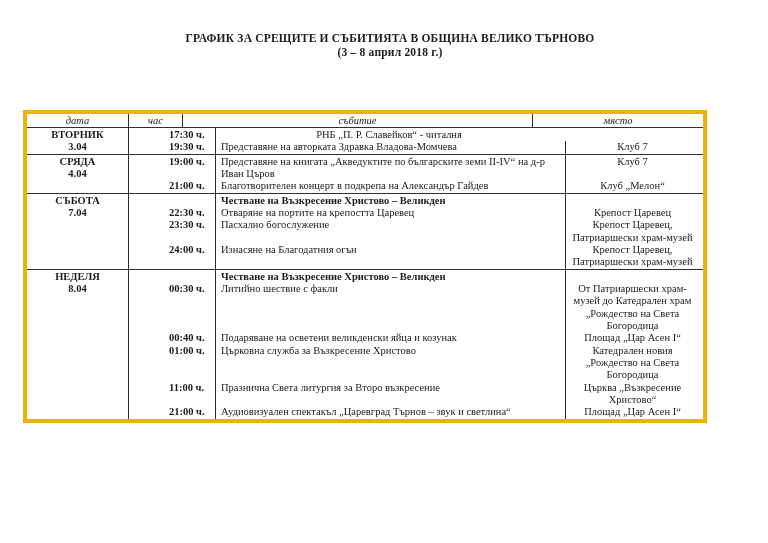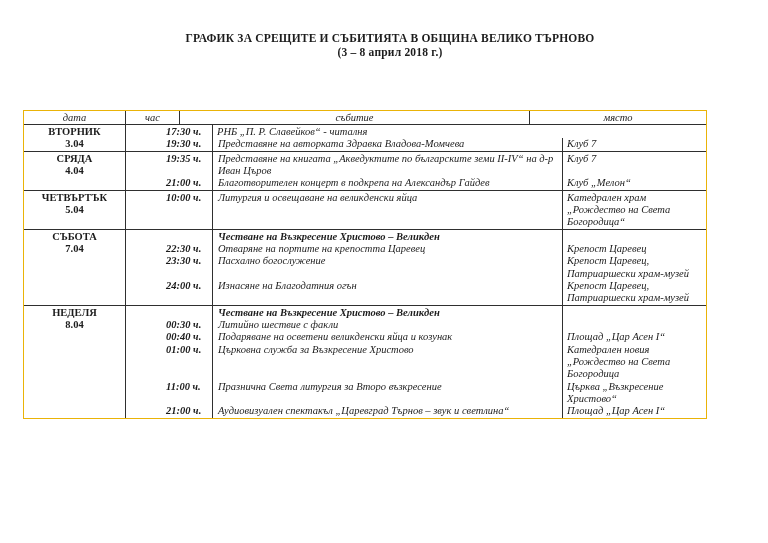--- a/index.html
+++ b/index.html
@@ -13,55 +13,55 @@
     margin:0 auto;
   }
   .title{
     position:absolute;top:31px;left:12px;right:0;
     text-align:center;font-weight:bold;
     font-size:11.5px;line-height:14px;
     letter-spacing:.2px;
   }
   .schedule{
     position:absolute;left:23px;top:110px;width:684px;
-    border:1px solid #eab308;
+    border:4px solid #eab308;
     font-size:10.5px;line-height:12.33px;
     box-sizing:border-box;
   }
   .hrow{
     display:grid;grid-template-columns:102px 54px 350px 1fr;
     font-style:italic;text-align:center;
     height:13px;line-height:13px;
   }
   .hrow .c{border-right:1px solid #2f2f2f;}
   .hrow .c:last-child{border-right:none;}
   .group{
     display:grid;grid-template-columns:102px 1fr;
     border-top:1px solid #2f2f2f;
     gap:33px;
   }
   .datecell{
     border-right:1px solid #2f2f2f;
     text-align:center;font-weight:bold;
     padding-top:1px;
   }
-  .rows{display:block;font-style:italic;}
+  .rows{display:block;}
   .row{display:grid;grid-template-columns:54px 350px 1fr;}
   .row .time{
     border-right:1px solid #2f2f2f;
     font-weight:bold;
     padding-left:7px;box-sizing:border-box;
     white-space:nowrap;
   }
   .row .event{
     border-right:1px solid #2f2f2f;
     padding-left:5px;padding-right:6px;box-sizing:border-box;
   }
   .row .place{
-    padding-left:4px;padding-right:8px;box-sizing:border-box;
+    padding-left:4px;padding-right:8px;box-sizing:border-box;text-align:center;
   }
   .row.bold .event{font-weight:bold;}
   .rows .row:first-child .c, .datecell{padding-top:1px;}
 </style>
 </head>
 <body>
 
 <div class="page">
   <div class="title">
     <div>ГРАФИК ЗА СРЕЩИТЕ И СЪБИТИЯТА В ОБЩИНА ВЕЛИКО ТЪРНОВО</div>
@@ -96,46 +96,33 @@
 </div>
   </div>
 
   <div class="group">
     <div class="datecell">
       <div>СРЯДА</div>
       <div>4.04</div>
     </div>
     <div class="rows">
   <div class="row">
-    <div class="c time">19:35 ч.</div>
+    <div class="c time">19:00 ч.</div>
     <div class="c event">Представяне на книгата „Акведуктите по българските земи II-IV“ на д-р Иван Църов</div>
     <div class="c place">Клуб 7</div>
   </div>
 
   <div class="row">
     <div class="c time">21:00 ч.</div>
     <div class="c event">Благотворителен концерт в подкрепа на Александър Гайдев</div>
     <div class="c place">Клуб „Мелон“</div>
   </div>
 </div>
   </div>
 
-  <div class="group">
-    <div class="datecell">
-      <div>ЧЕТВЪРТЪК</div>
-      <div>5.04</div>
-    </div>
-    <div class="rows">
-  <div class="row">
-    <div class="c time">10:00 ч.</div>
-    <div class="c event">Литургия и освещаване на великденски яйца</div>
-    <div class="c place">Катедрален храм „Рождество на Света Богородица“</div>
-  </div>
-</div>
-  </div>
 
   <div class="group">
     <div class="datecell">
       <div>СЪБОТА</div>
       <div>7.04</div>
     </div>
     <div class="rows">
   <div class="row bold">
     <div class="c time"></div>
     <div class="c event">Честване на Възкресение Христово – Великден</div>
@@ -170,20 +157,21 @@
     <div class="rows">
   <div class="row bold">
     <div class="c time"></div>
     <div class="c event">Честване на Възкресение Христово – Великден</div>
     <div class="c place"></div>
   </div>
 
   <div class="row">
     <div class="c time">00:30 ч.</div>
     <div class="c event">Литийно шествие с факли</div>
+    <div class="c place">От Патриаршески храм-музей до Катедрален храм „Рождество на Света Богородица</div>
   </div>
 
   <div class="row">
     <div class="c time">00:40 ч.</div>
     <div class="c event">Подаряване на осветени великденски яйца и козунак</div>
     <div class="c place">Площад „Цар Асен I“</div>
   </div>
 
   <div class="row">
     <div class="c time">01:00 ч.</div>

